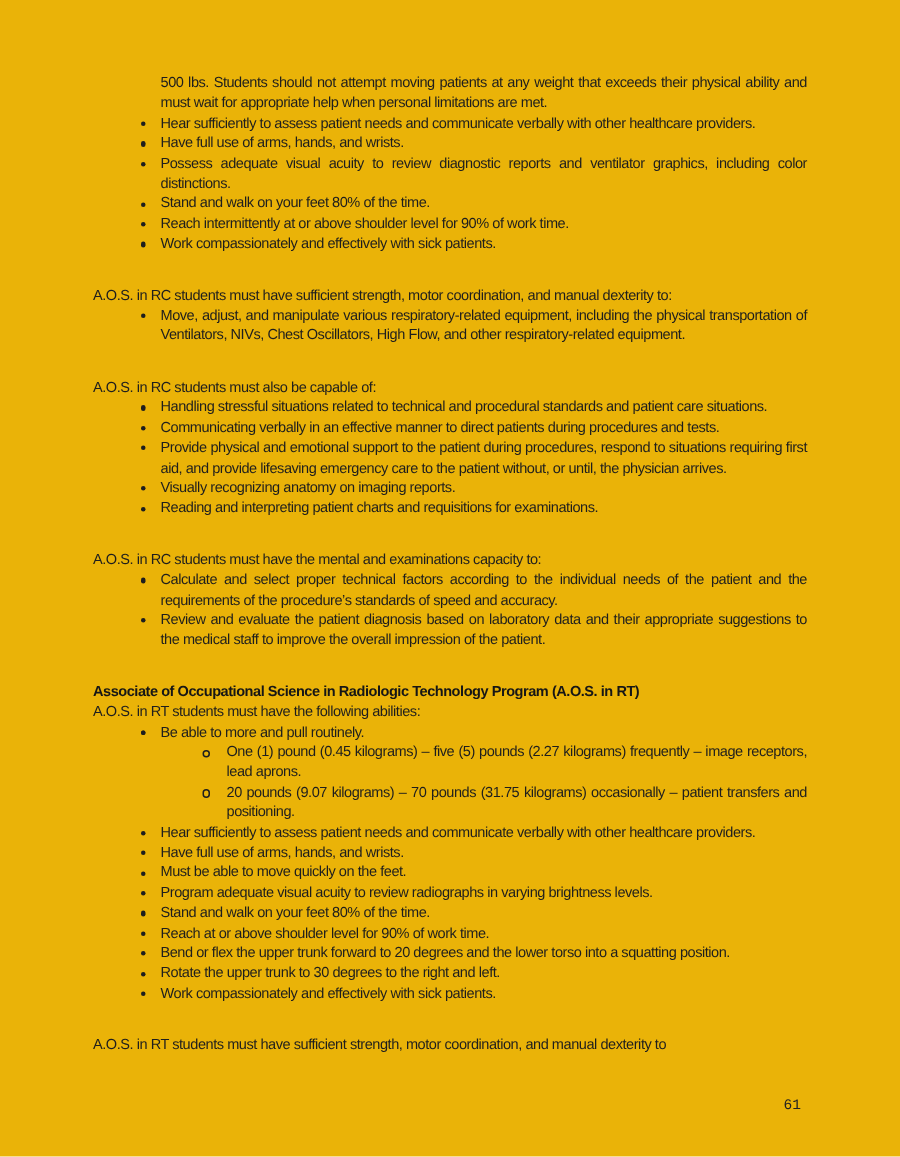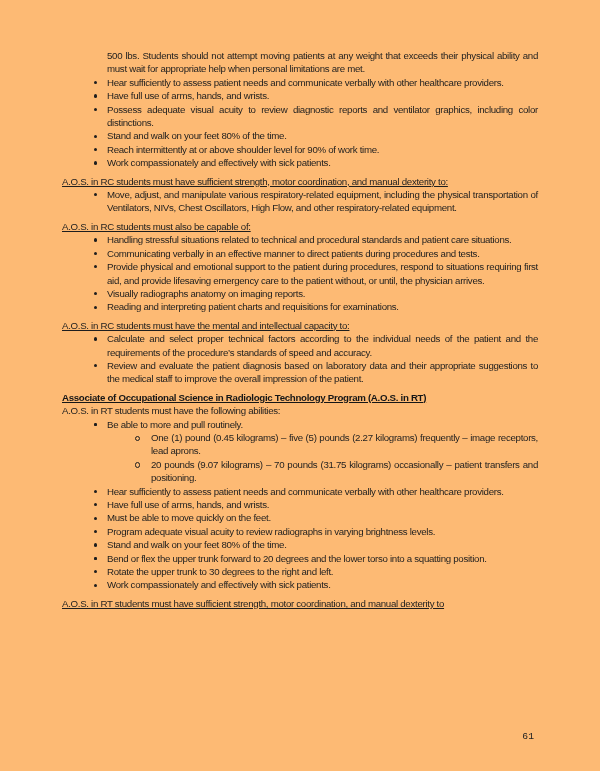--- a/index.html
+++ b/index.html
@@ -1,37 +1,37 @@
 <!DOCTYPE html>
 <html><head>
 <meta charset="utf-8">
 <style>
   html, body { margin: 0; padding: 0; background: #ffffff; }
   .page {
     position: relative;
     width: 600px;
     height: 771px;
-    background: #fdba74;
+    background: #eab308;
     overflow: hidden;
     color: #1e1e1e;
     font-family: "Liberation Sans", sans-serif;
     font-size: 9.7px;
     line-height: 13.4px;
     letter-spacing: -0.3px;
   }
   .content {
     position: absolute;
     left: 62px;
     top: 49px;
     width: 476px;
   }
   p { margin: 0; }
   ul { list-style: none; margin: 0; padding: 0; }
   .cont { margin-left: 45px; text-align: justify; }
-  .gap { margin-top: 5px; text-decoration: underline; }
+  .gap { margin-top: 21px; }
   .heading { font-weight: 700; color: #161616; }
   .li1 { position: relative; padding-left: 45px; text-align: justify; }
   .li1 > .dot {
     position: absolute; left: 32px; top: 5.2px;
     width: 3.2px; height: 3.2px; border-radius: 50%;
     background: #1e1e1e;
   }
   .li2 { position: relative; padding-left: 44px; text-align: justify; }
   .li2 > .ring {
     position: absolute; left: 27.5px; top: 4.6px;
@@ -101,29 +101,29 @@
       <li class="li1">
         <span class="dot"></span>
         <span>Communicating verbally in an effective manner to direct patients during procedures and tests.</span>
       </li>
       <li class="li1">
         <span class="dot"></span>
         <span>Provide physical and emotional support to the patient during procedures, respond to situations requiring first aid, and provide lifesaving emergency care to the patient without, or until, the physician arrives.</span>
       </li>
       <li class="li1">
         <span class="dot"></span>
-        <span>Visually radiographs anatomy on imaging reports.</span>
+        <span>Visually recognizing anatomy on imaging reports.</span>
       </li>
       <li class="li1">
         <span class="dot"></span>
         <span>Reading and interpreting patient charts and requisitions for examinations.</span>
       </li>
     </ul>
 
-    <p class="gap">A.O.S. in RC students must have the mental and intellectual capacity to:</p>
+    <p class="gap">A.O.S. in RC students must have the mental and examinations capacity to:</p>
 
     <ul>
       <li class="li1">
         <span class="dot"></span>
         <span>Calculate and select proper technical factors according to the individual needs of the patient and the requirements of the procedure’s standards of speed and accuracy.</span>
       </li>
       <li class="li1">
         <span class="dot"></span>
         <span>Review and evaluate the patient diagnosis based on laboratory data and their appropriate suggestions to the medical staff to improve the overall impression of the patient.</span>
       </li>
@@ -165,20 +165,21 @@
       <li class="li1">
         <span class="dot"></span>
         <span>Program adequate visual acuity to review radiographs in varying brightness levels.</span>
       </li>
       <li class="li1">
         <span class="dot"></span>
         <span>Stand and walk on your feet 80% of the time.</span>
       </li>
       <li class="li1">
         <span class="dot"></span>
+        <span>Reach at or above shoulder level for 90% of work time.</span>
       </li>
       <li class="li1">
         <span class="dot"></span>
         <span>Bend or flex the upper trunk forward to 20 degrees and the lower torso into a squatting position.</span>
       </li>
       <li class="li1">
         <span class="dot"></span>
         <span>Rotate the upper trunk to 30 degrees to the right and left.</span>
       </li>
       <li class="li1">

